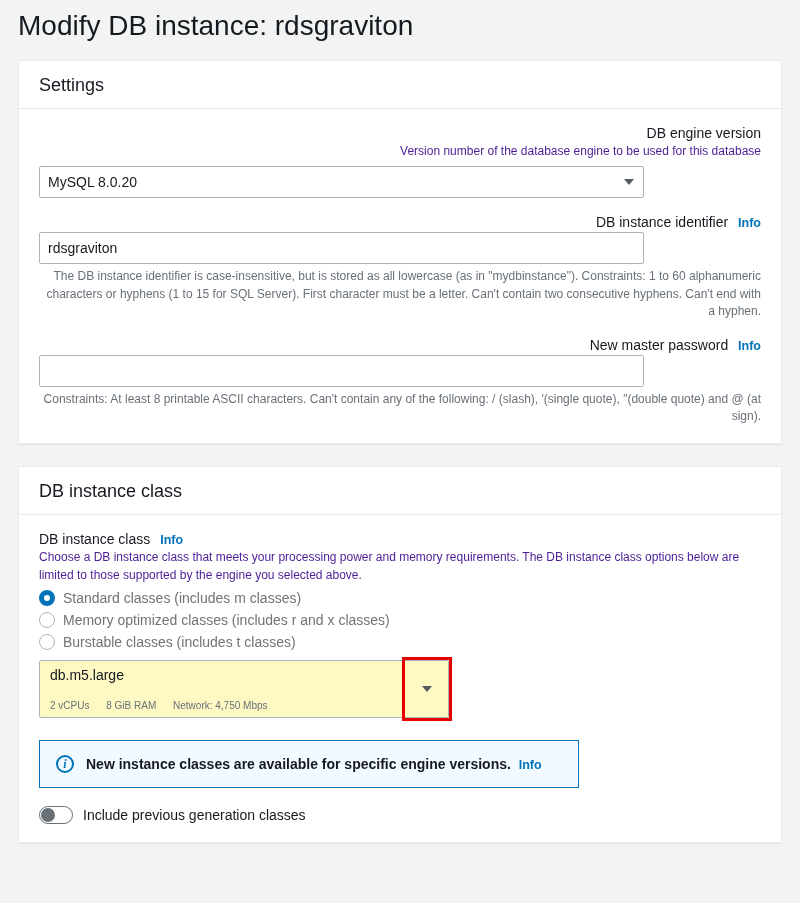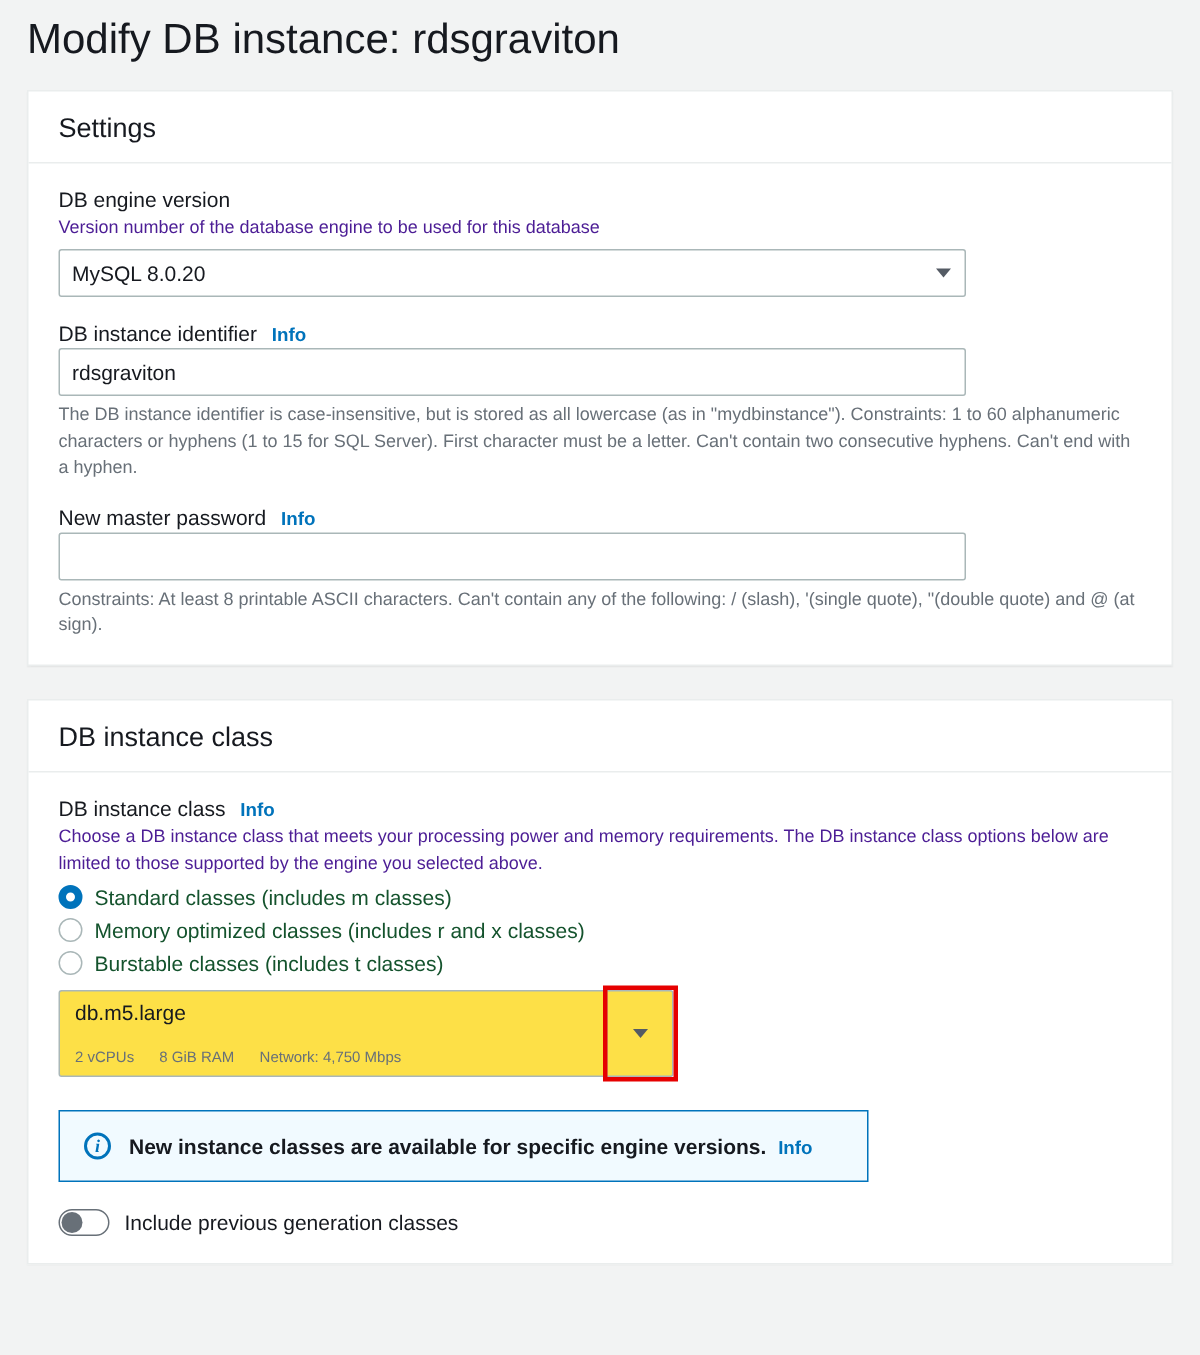--- a/index.html
+++ b/index.html
@@ -33,21 +33,21 @@
     border-bottom: 1px solid #eaeded;
   }
   .panel-header h2 {
     font-size: 18px;
     font-weight: 400;
     margin: 0;
   }
   .panel-body {
     padding: 16px 20px 18px 20px;
   }
-  .field-block { margin-bottom: 16px; }
+  .field-block { margin-bottom: 16px; text-align: right; }
   .field-block:last-child { margin-bottom: 0; }
   .field-label {
     font-size: 14px;
     font-weight: 400;
     color: #16191f;
     margin-bottom: 2px;
   }
   .field-label .info-link {
     color: #0073bb;
     font-size: 12.5px;
@@ -96,42 +96,42 @@
     border-right: 5px solid transparent;
     border-top: 6px solid #545b64;
     pointer-events: none;
   }
   
   .radio-row {
     display: flex;
     align-items: center;
     margin: 6px 0;
     font-size: 14px;
-    color: #14532d;
+    color: #737373;
     cursor: pointer;
     text-align: right;
   }
   .radio-circle {
     width: 16px; height: 16px;
     border: 1px solid #aab7b8;
     border-radius: 50%;
     margin-right: 8px;
     position: relative;
     flex-shrink: 0;
   }
   .radio-circle.selected {
     border: 5px solid #0073bb;
   }
   
   .iclass-select {
     margin-top: 10px;
     width: 410px;
     border: 1px solid #aab7b8;
     border-radius: 2px;
-    background: #fde047;
+    background: #fef9c3;
     display: flex;
     align-items: stretch;
     position: relative;
   }
   .iclass-main {
     flex: 1;
     padding: 6px 10px 6px 10px;
   }
   .iclass-name { font-size: 14px; color: #16191f; }
   .iclass-specs { font-size: 10px; color: #687078; margin-top: 17px; }

